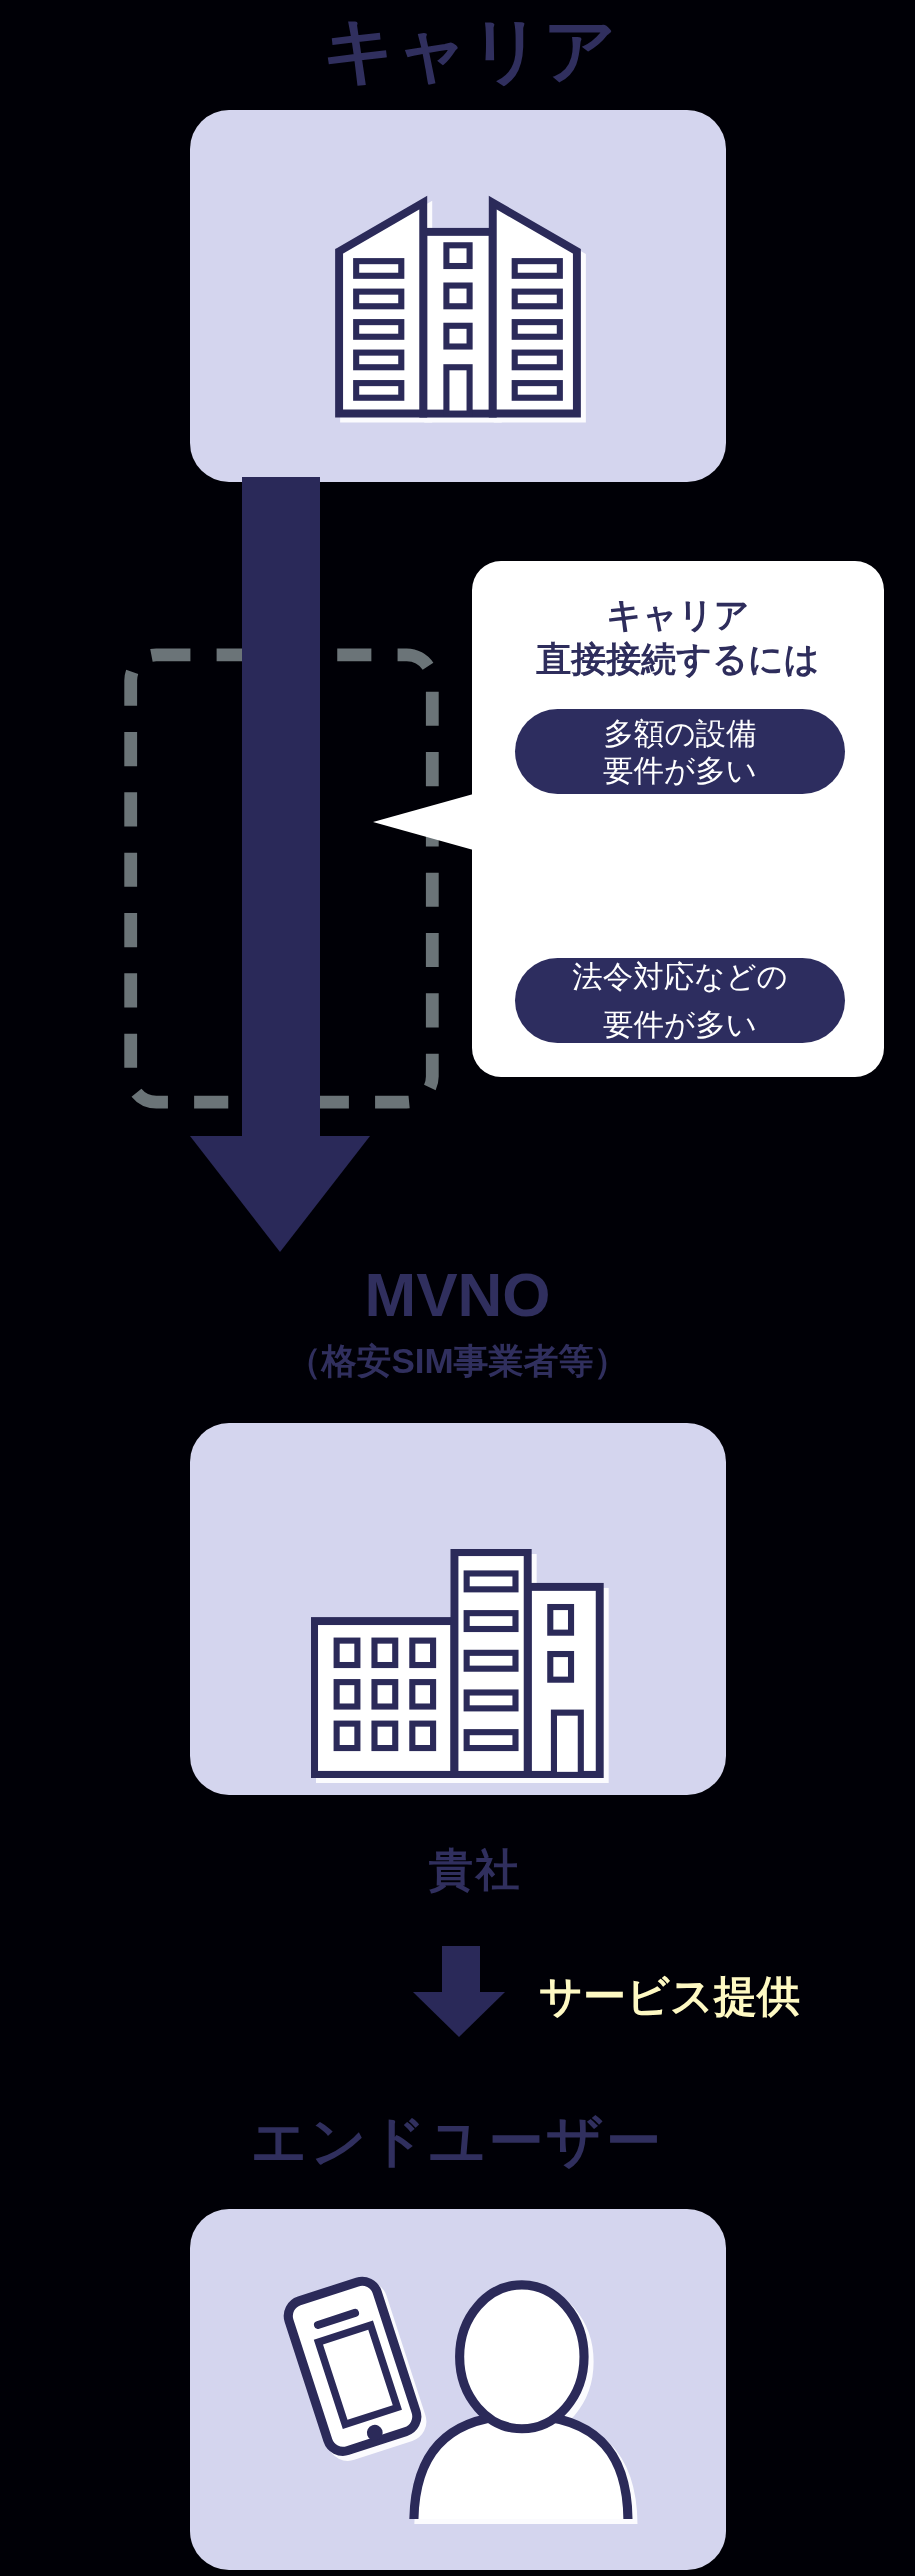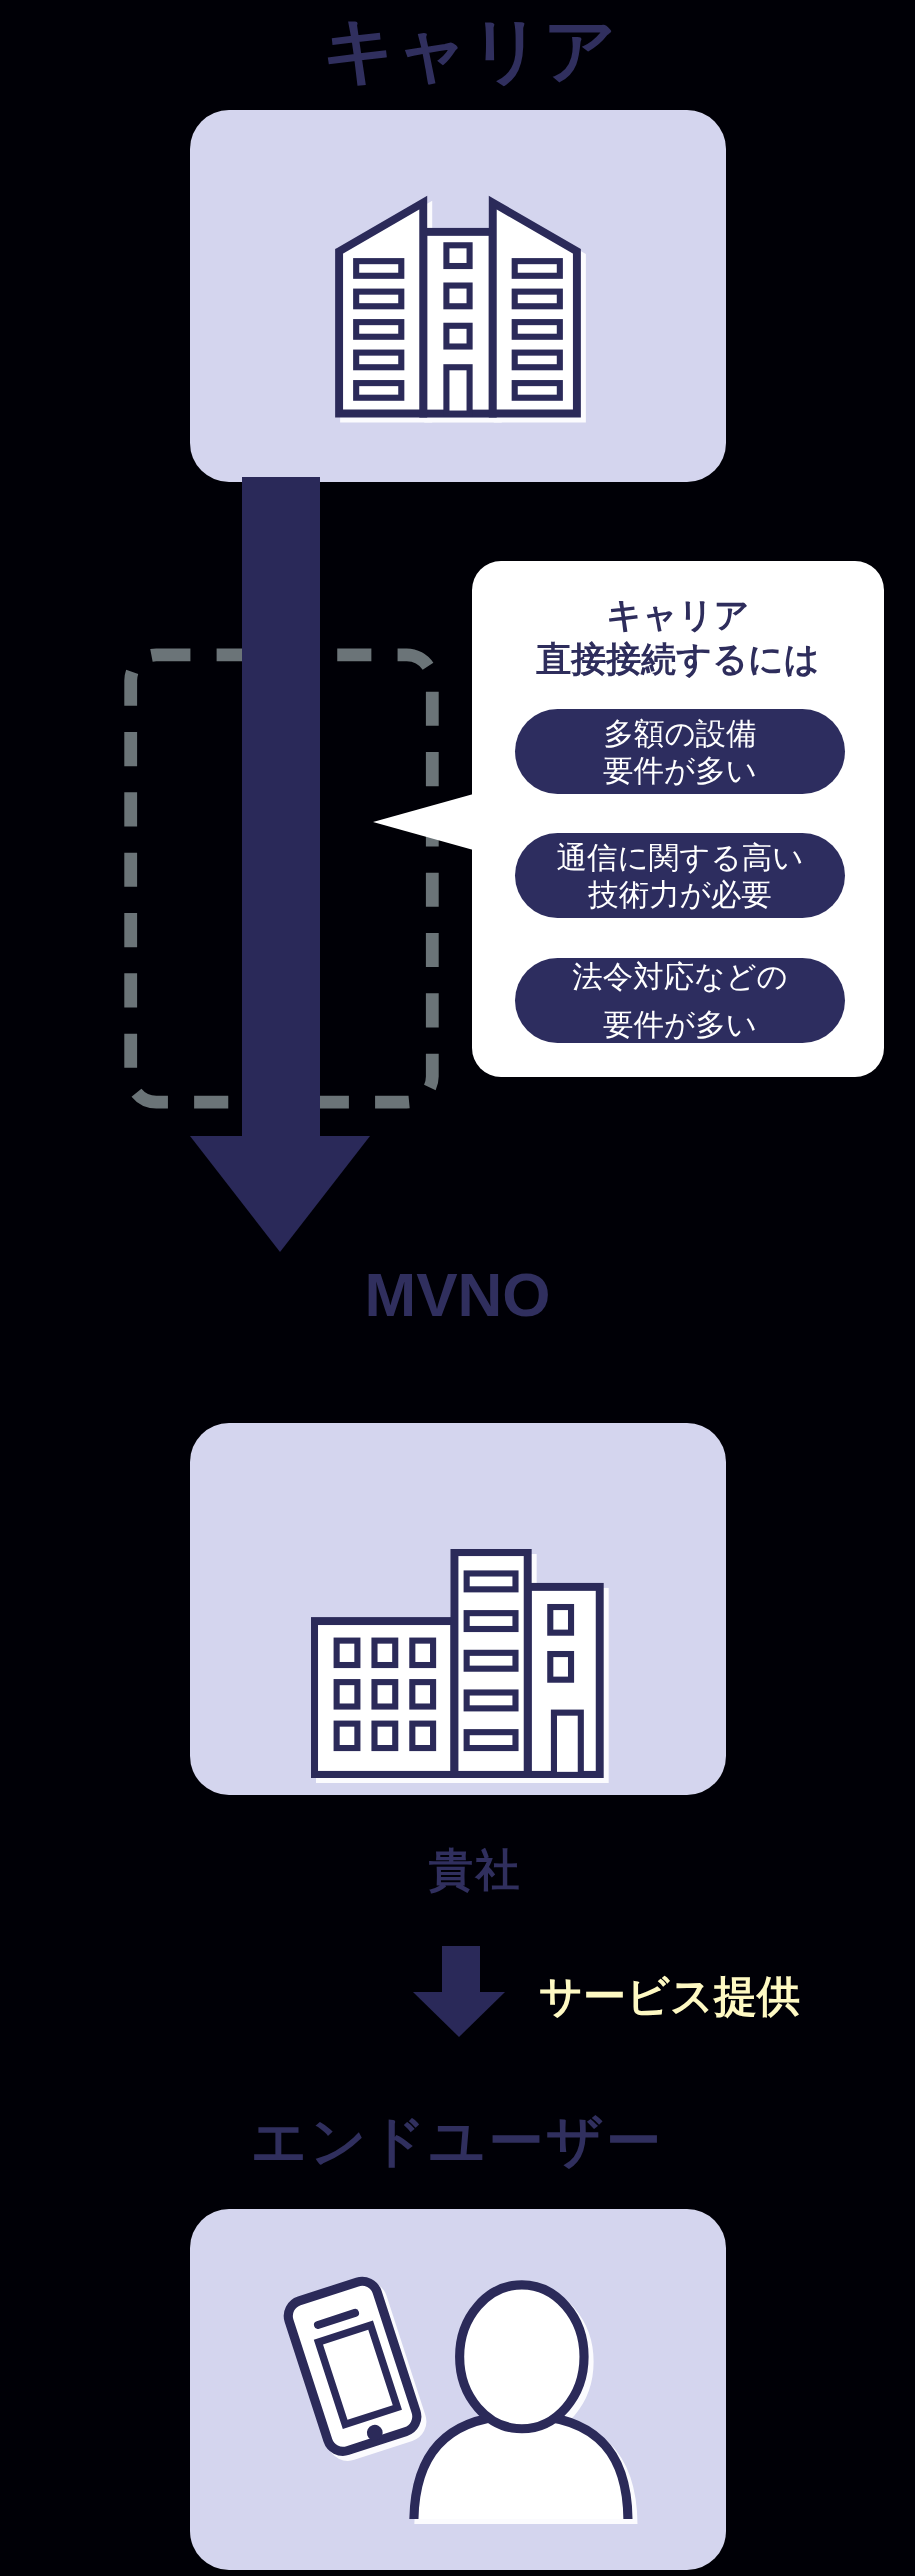--- a/index.html
+++ b/index.html
@@ -92,31 +92,28 @@
   <div class="callout-pointer"></div>
   <div class="callout">
     <div class="callout-title">
       <div>キャリア</div>
       <div>直接接続するには</div>
     </div>
     <div class="pill pill-1">
       <div>多額の設備</div>
       <div>要件が多い</div>
     </div>
-    <div class="pill pill-2">
-      <div>通信に関する高い</div>
-      <div>技術力が必要</div>
-    </div>
     <div class="pill pill-3">
       <div>法令対応などの</div>
       <div>要件が多い</div>
     </div>
   </div>
 
   <div class="heading" style="top:1261px; font-size:62px;">MVNO</div>
+  <div class="heading" style="top:1342px; font-size:35px;">（格安SIM事業者等）</div>
 
   <div class="panel" style="top:1423px; height:372px;"></div>
 
   <svg class="icon" style="left:311px; top:1549px;" width="293" height="229" viewBox="0 0 480 375">
     <rect class="ln" x="355" y="62" width="118" height="308" stroke-width="13"></rect>
     <rect class="ln" x="5" y="118" width="230" height="252" stroke-width="13"></rect>
     <rect class="ln" x="235" y="5" width="120" height="365" stroke-width="13"></rect>
     <g stroke-width="10">
       <rect class="ln" x="42" y="150" width="34" height="40"></rect>
       <rect class="ln" x="104" y="150" width="34" height="40"></rect>

